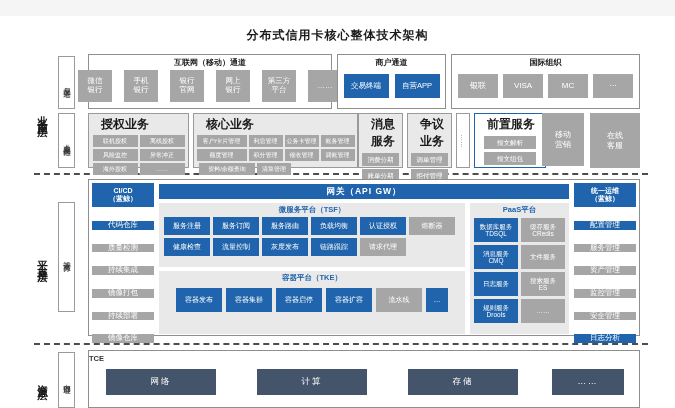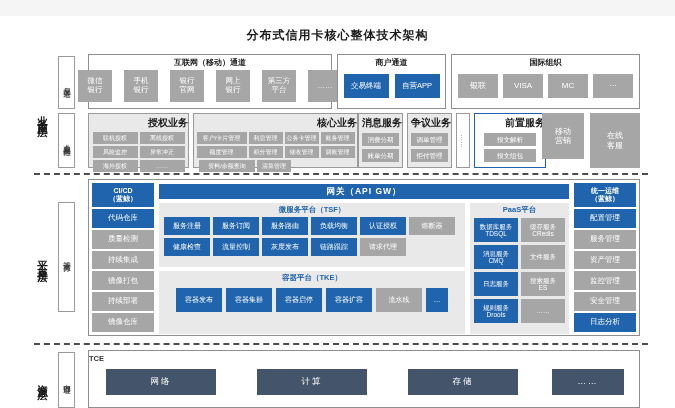--- a/index.html
+++ b/index.html
@@ -18,39 +18,39 @@
   .vsub { position:absolute; writing-mode:vertical-rl; text-orientation:upright;
           display:flex; align-items:center; justify-content:center;
           font-size:7.5px; color:#333; border:1px solid #9a9a9a; background:#fff; letter-spacing:1px; }
   .vdots { position:absolute; writing-mode:vertical-rl; display:flex; align-items:center; justify-content:center;
            font-size:7px; color:#555; border:1px solid #9a9a9a; background:#fff; }
 
   .group { position:absolute; border:1px solid #8f8f8f; background:#fff; }
   .group-title { text-align:center; font-size:8px; font-weight:bold; color:#1a1a1a; padding-top:2px; }
 
   .panel { position:absolute; border:1px solid #9a9a9a; background:#E9E9E9; }
-  .panel-title { text-align:right; font-size:10px; font-weight:bold; color:#1a1a1a; padding-top:2px; }
+  .panel-title { text-align:left; font-size:12px; font-weight:bold; color:#1a1a1a; padding-top:2px;padding-left:12px; }
 
   .row { display:flex; justify-content:center; gap:12px; }
   .bx { display:flex; align-items:center; justify-content:center; text-align:center;
         color:#fff; white-space:pre-line; line-height:1.15; flex:none; }
   .gray { background:#A6A6A6; }
   .blue { background:#1F64AC; }
   .dark { background:#44546A; }
 
   .cbox { width:34px; height:32px; font-size:7.5px; }
   .mbox { width:45px; height:24px; font-size:7.5px; }
   .ibox { width:40px; height:24px; font-size:8px; }
   .sbox { height:12px; font-size:6px; width:45px; }
   .kbox { height:12px; font-size:6px; width:34px; }
   .stack { height:13px; font-size:6.5px; width:37px; }
   .fbox { height:13px; font-size:6.5px; width:52px; }
   .bigbox { position:absolute; font-size:8px; }
 
-  .col { position:absolute; display:flex; flex-direction:column; gap:2px; }
+  .col { position:absolute; display:flex; flex-direction:column; gap:14px; }
   .col-head { flex:none; height:24px; font-size:7px; font-weight:bold; }
   .col-item { flex:1; font-size:7.5px; }
 
   .gw { position:absolute; display:flex; align-items:center; justify-content:center;
         font-size:8.5px; font-weight:bold; color:#fff; letter-spacing:1px; }
 
   .zone { position:absolute; background:#E9E9E9; }
   .zone-title { text-align:center; font-size:7.5px; font-weight:bold; color:#1F64AC; padding-top:2px; }
   .tsf-box { width:46px; height:18px; font-size:7px; }
   .tke-box { width:46px; height:24px; font-size:7px; }
@@ -172,21 +172,21 @@
   <div class="panel" style="left:474px;top:97px;width:72px;height:55px;background:#fff;border:1px solid #1F64AC">
     <div class="panel-title">前置服务</div>
     <div class="row" style="margin-top:3px">
         <div class="bx gray fbox">报文解析</div>
       </div>
     <div class="row" style="margin-top:3px">
         <div class="bx gray fbox">报文组包</div>
       </div>
   </div>
 
-  <div class="bx gray bigbox" style="left:542px;top:97px;width:42px;height:46px">移动
+  <div class="bx gray bigbox" style="left:542px;top:97px;width:42px;height:53px">移动
 营销</div>
   <div class="bx gray bigbox" style="left:590px;top:97px;width:50px;height:55px">在线
 客服</div>
 
   <div class="vlabel" style="left:33px;top:170px;width:20px;height:146px">平台支持层</div>
   <div class="vsub" style="left:58px;top:186px;width:17px;height:110px">运营支撑</div>
 
   <div class="group" style="left:88px;top:163px;width:552px;height:157px"></div>
 
   <div class="col" style="left:92px;top:167px;width:62px;height:149px">

